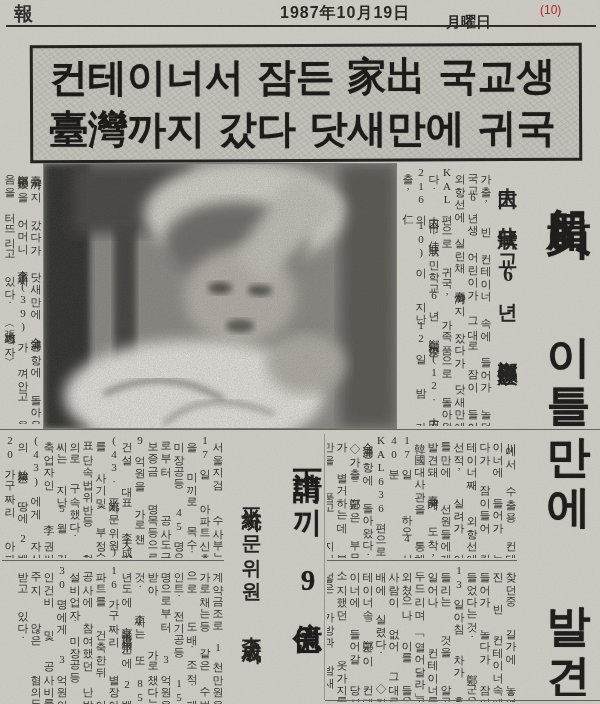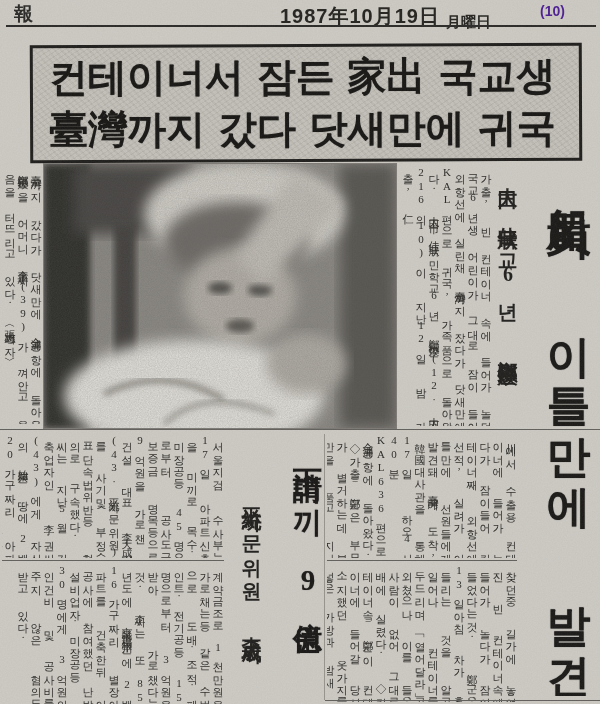--- a/index.html
+++ b/index.html
@@ -16,33 +16,33 @@
   }
   
   .masthead-frag{
     position:absolute;left:14px;top:1px;
     font-size:19px;font-weight:bold;
     font-family:"Liberation Serif",serif;
     color:#2a2927;
   }
   .masthead-date{
     position:absolute;left:280px;top:3px;
-    font-size:20px;font-weight:bold;
+    font-size:16px;font-weight:bold;
     font-family:"Liberation Sans",sans-serif;
     letter-spacing:1px;color:#24231f;
   }
   .masthead-week{
     position:absolute;left:446px;top:13px;
     font-size:15px;font-weight:bold;
     font-family:"Liberation Sans",sans-serif;color:#24231f;
   }
   .masthead-page{
     position:absolute;left:540px;top:3px;
-    font-size:14px;font-weight:bold;
-    font-family:"Liberation Sans",sans-serif;color:#4c1d95;
+    font-size:12px;font-weight:normal;
+    font-family:"Liberation Sans",sans-serif;color:#b91c1c;
   }
   .masthead-rule{
     position:absolute;left:6px;top:25px;width:590px;height:2px;
     background:#2a2927;
   }
   
   .headline-box{
     position:absolute;left:30px;top:44px;width:546px;height:112px;
     border:3px solid #1e1d1b;
     background:

